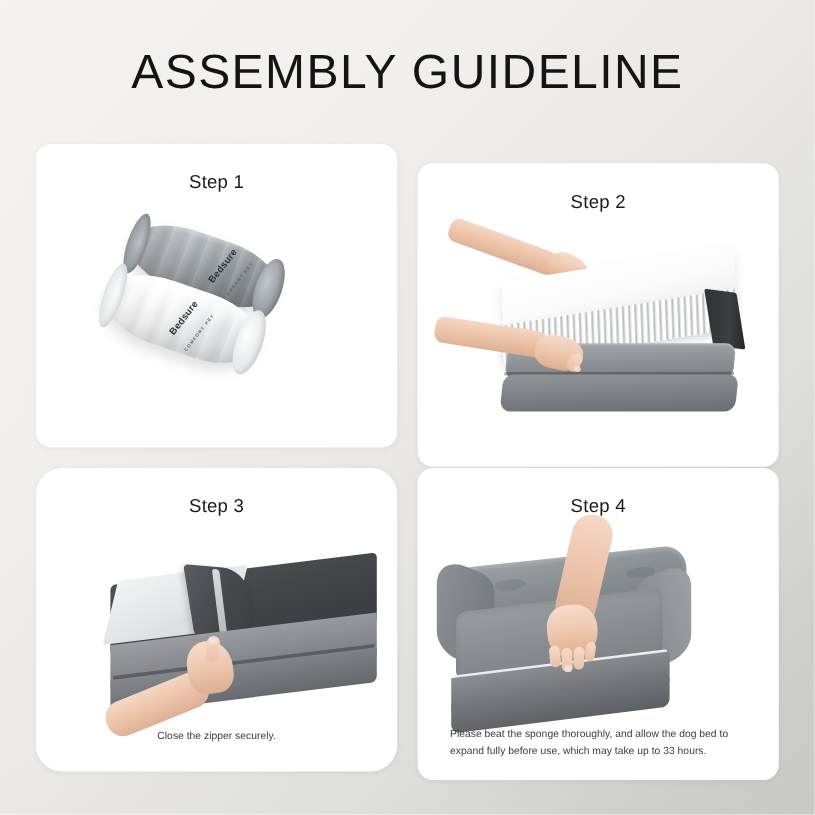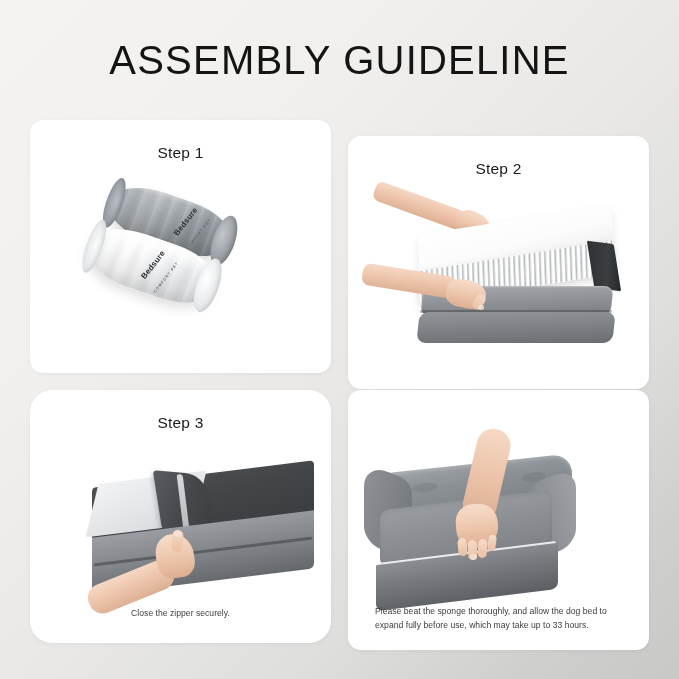--- a/index.html
+++ b/index.html
@@ -442,20 +442,21 @@
       <div class="arm" style="left:56px; top:134px; width:90px; height:30px; transform:rotate(-22deg); border-radius:14px;"></div>
       <div class="hand" style="left:126px; top:96px; width:38px; height:44px; transform:rotate(-8deg); border-radius:44% 52% 36% 40%;"></div>
       <div class="finger" style="left:142px; top:92px; width:11px; height:22px; transform:rotate(4deg);"></div>
       <div class="nail" style="left:144px; top:93px; width:7px; height:6px;"></div>
     </div>
 
     <div class="caption center">Close the zipper securely.</div>
   </div>
 
   <div class="card" id="card-4">
+    <div class="step-title">Step 4</div>
 
     <div class="stage" style="top:52px; height:168px;">
       <div id="bed4-backwall">
         <div class="bolster-tuft" style="left:40px; top:14px; width:26px; height:9px;"></div>
         <div class="bolster-tuft" style="left:96px; top:14px; width:26px; height:9px;"></div>
         <div class="bolster-tuft" style="left:150px; top:15px; width:24px; height:9px;"></div>
       </div>
       <div id="bed4-leftwall"></div>
       <div id="bed4-rightwall"></div>
       <div id="bed4-cushion"></div>

